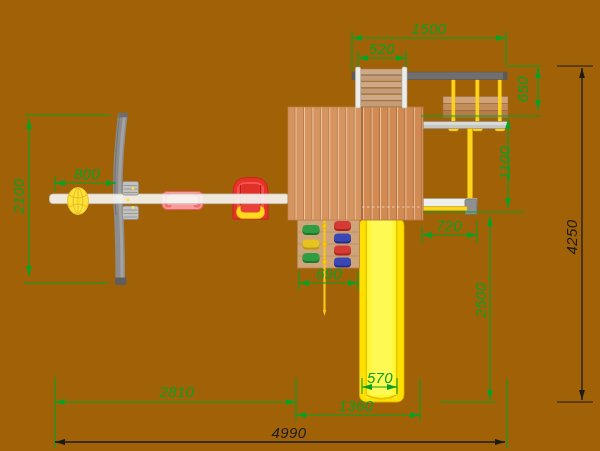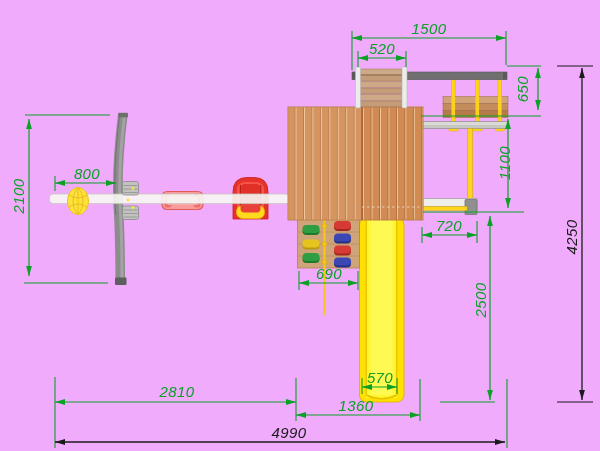--- a/index.html
+++ b/index.html
@@ -1,16 +1,16 @@
 <!DOCTYPE html>
 <html><head>
 <meta charset="utf-8">
 <style>
   html,body{margin:0;padding:0;background:#ffffff;}
-  .canvas{position:relative;width:600px;height:451px;background:#f0abfc;overflow:hidden;
+  .canvas{position:relative;width:600px;height:451px;background:#a16207;overflow:hidden;
           font-family:"Liberation Sans",sans-serif;}
   svg{position:absolute;left:0;top:0;}
   text.dim{font-family:"Liberation Sans",sans-serif;font-style:italic;font-size:15px;
            letter-spacing:0.4px;text-anchor:middle;}
   text.dim.green{fill:#0aa125;}
   text.dim.black{fill:#1b1b1b;}
   .g-ext{stroke:#0aa125;stroke-width:1.1;}
   .g-dim{stroke:#0aa125;stroke-width:1.2;}
   .b-ext{stroke:#1b1b1b;stroke-width:1.2;}
   .b-dim{stroke:#1b1b1b;stroke-width:1.3;}

